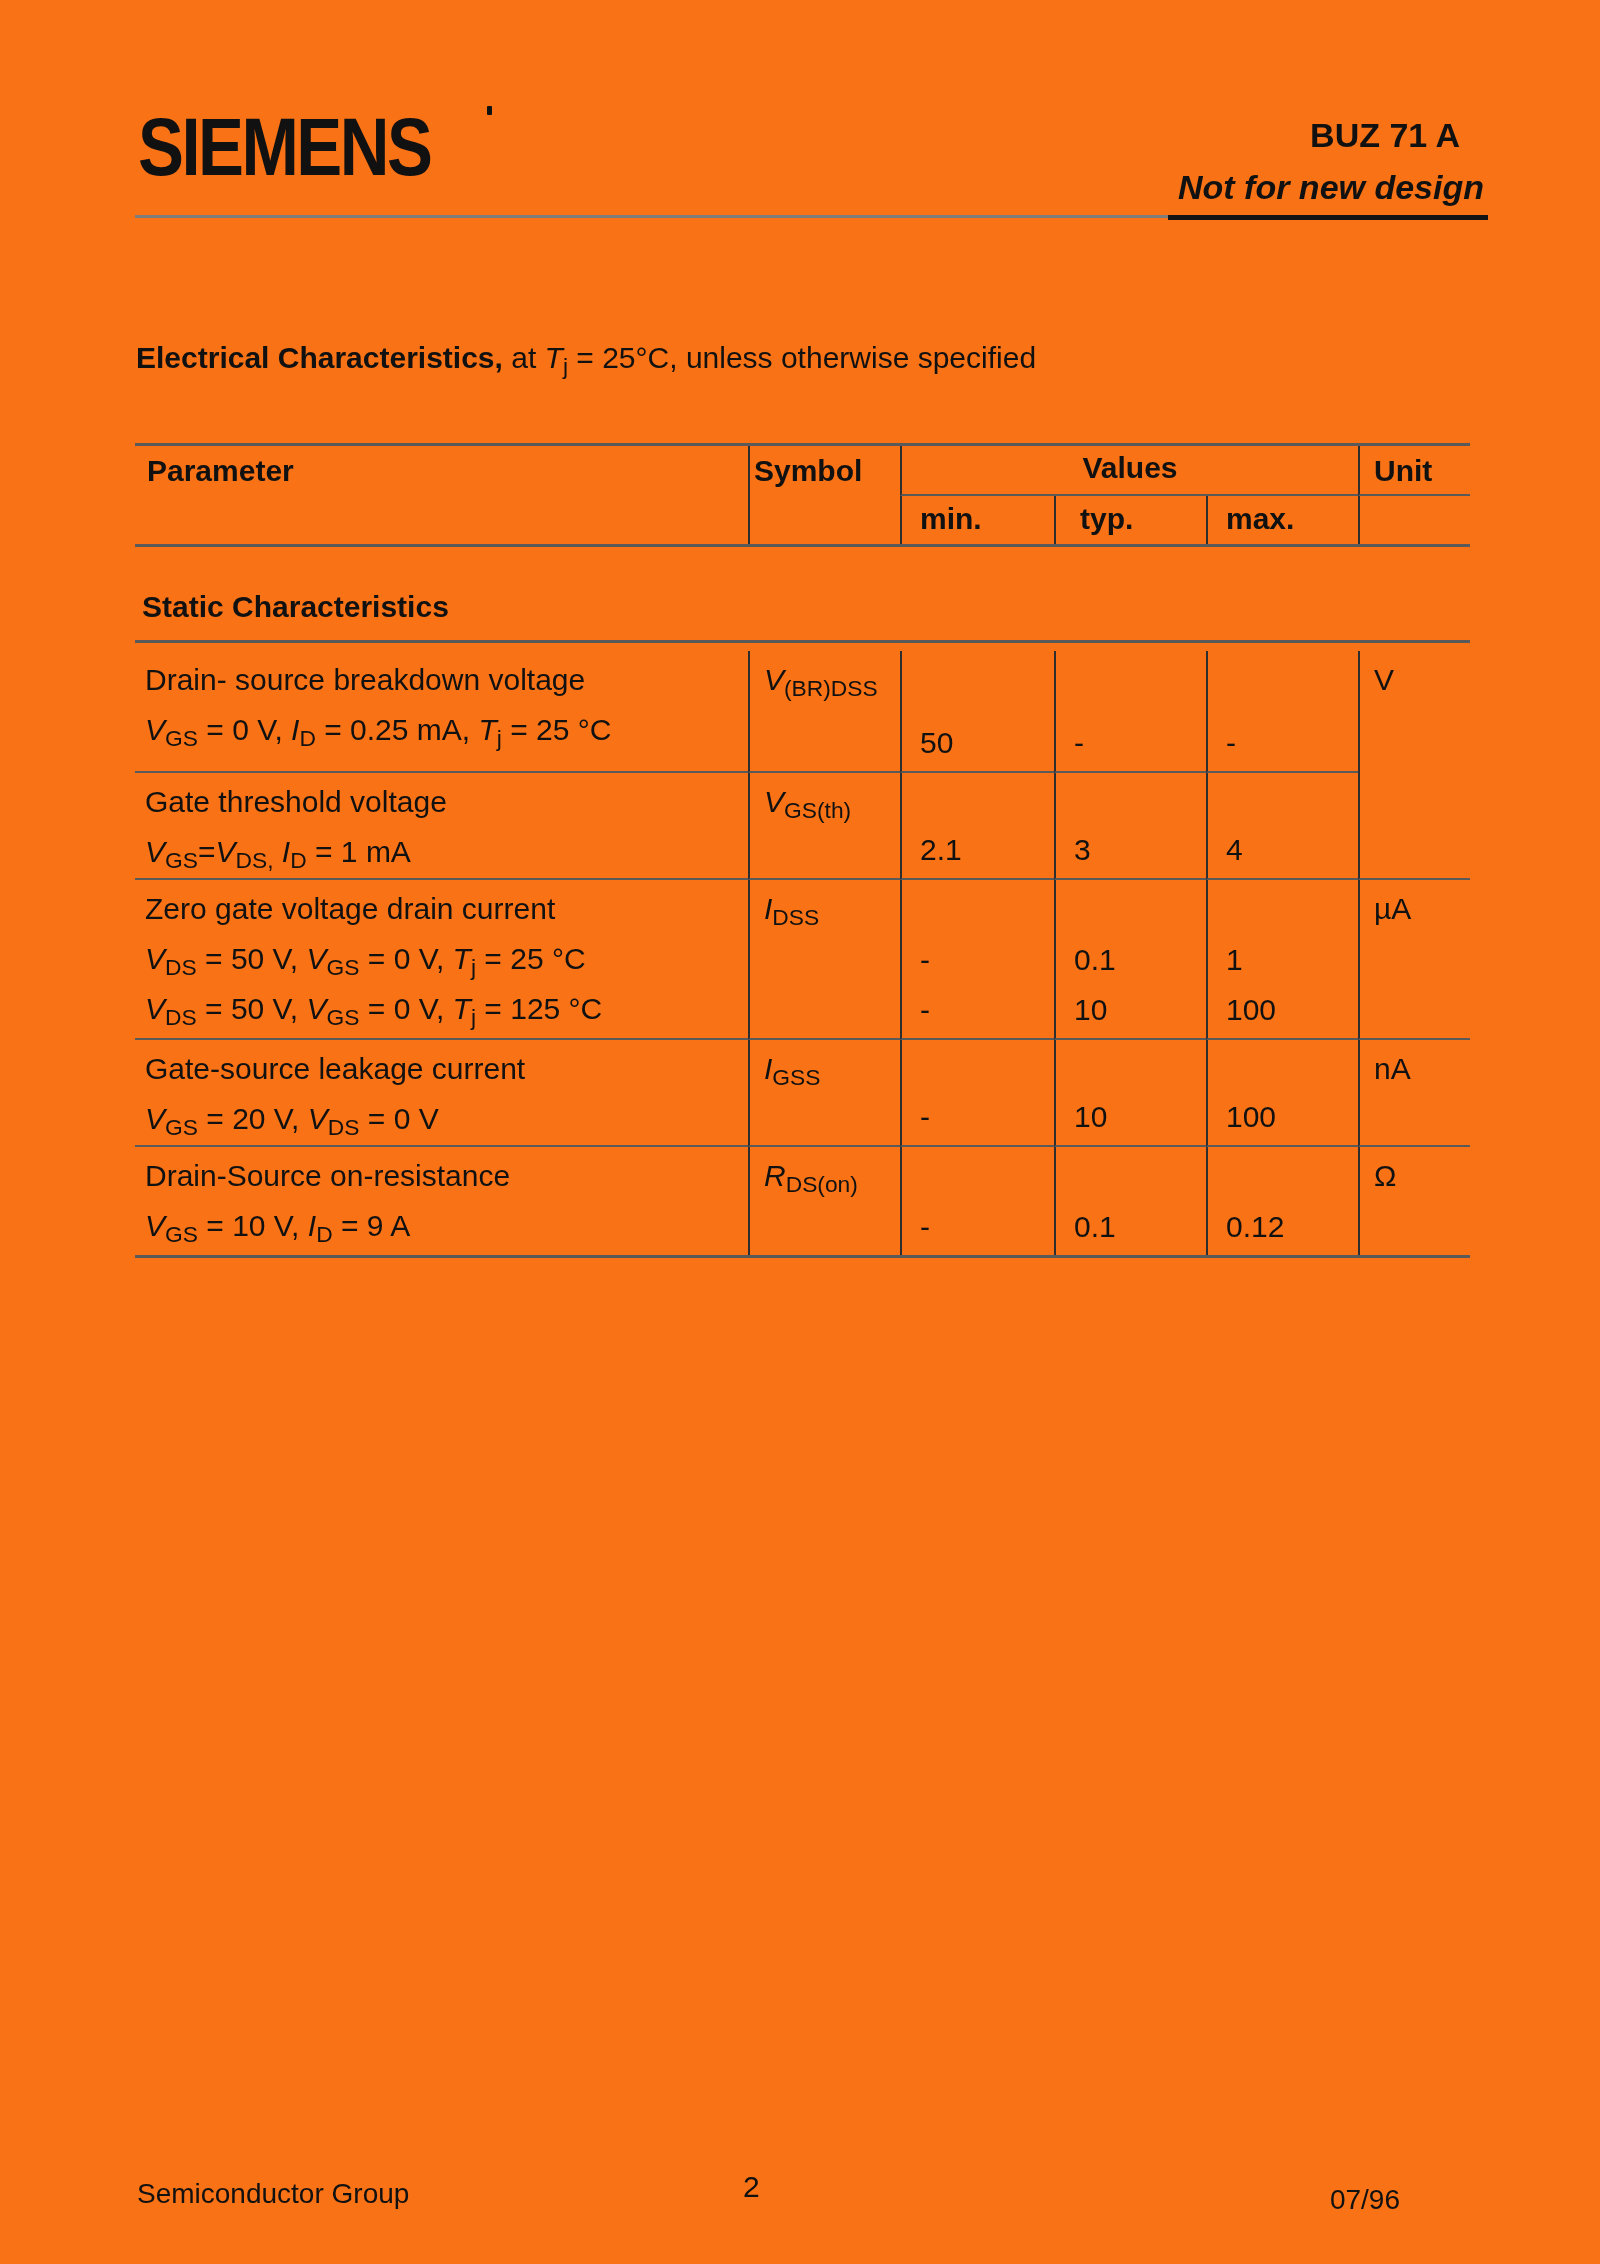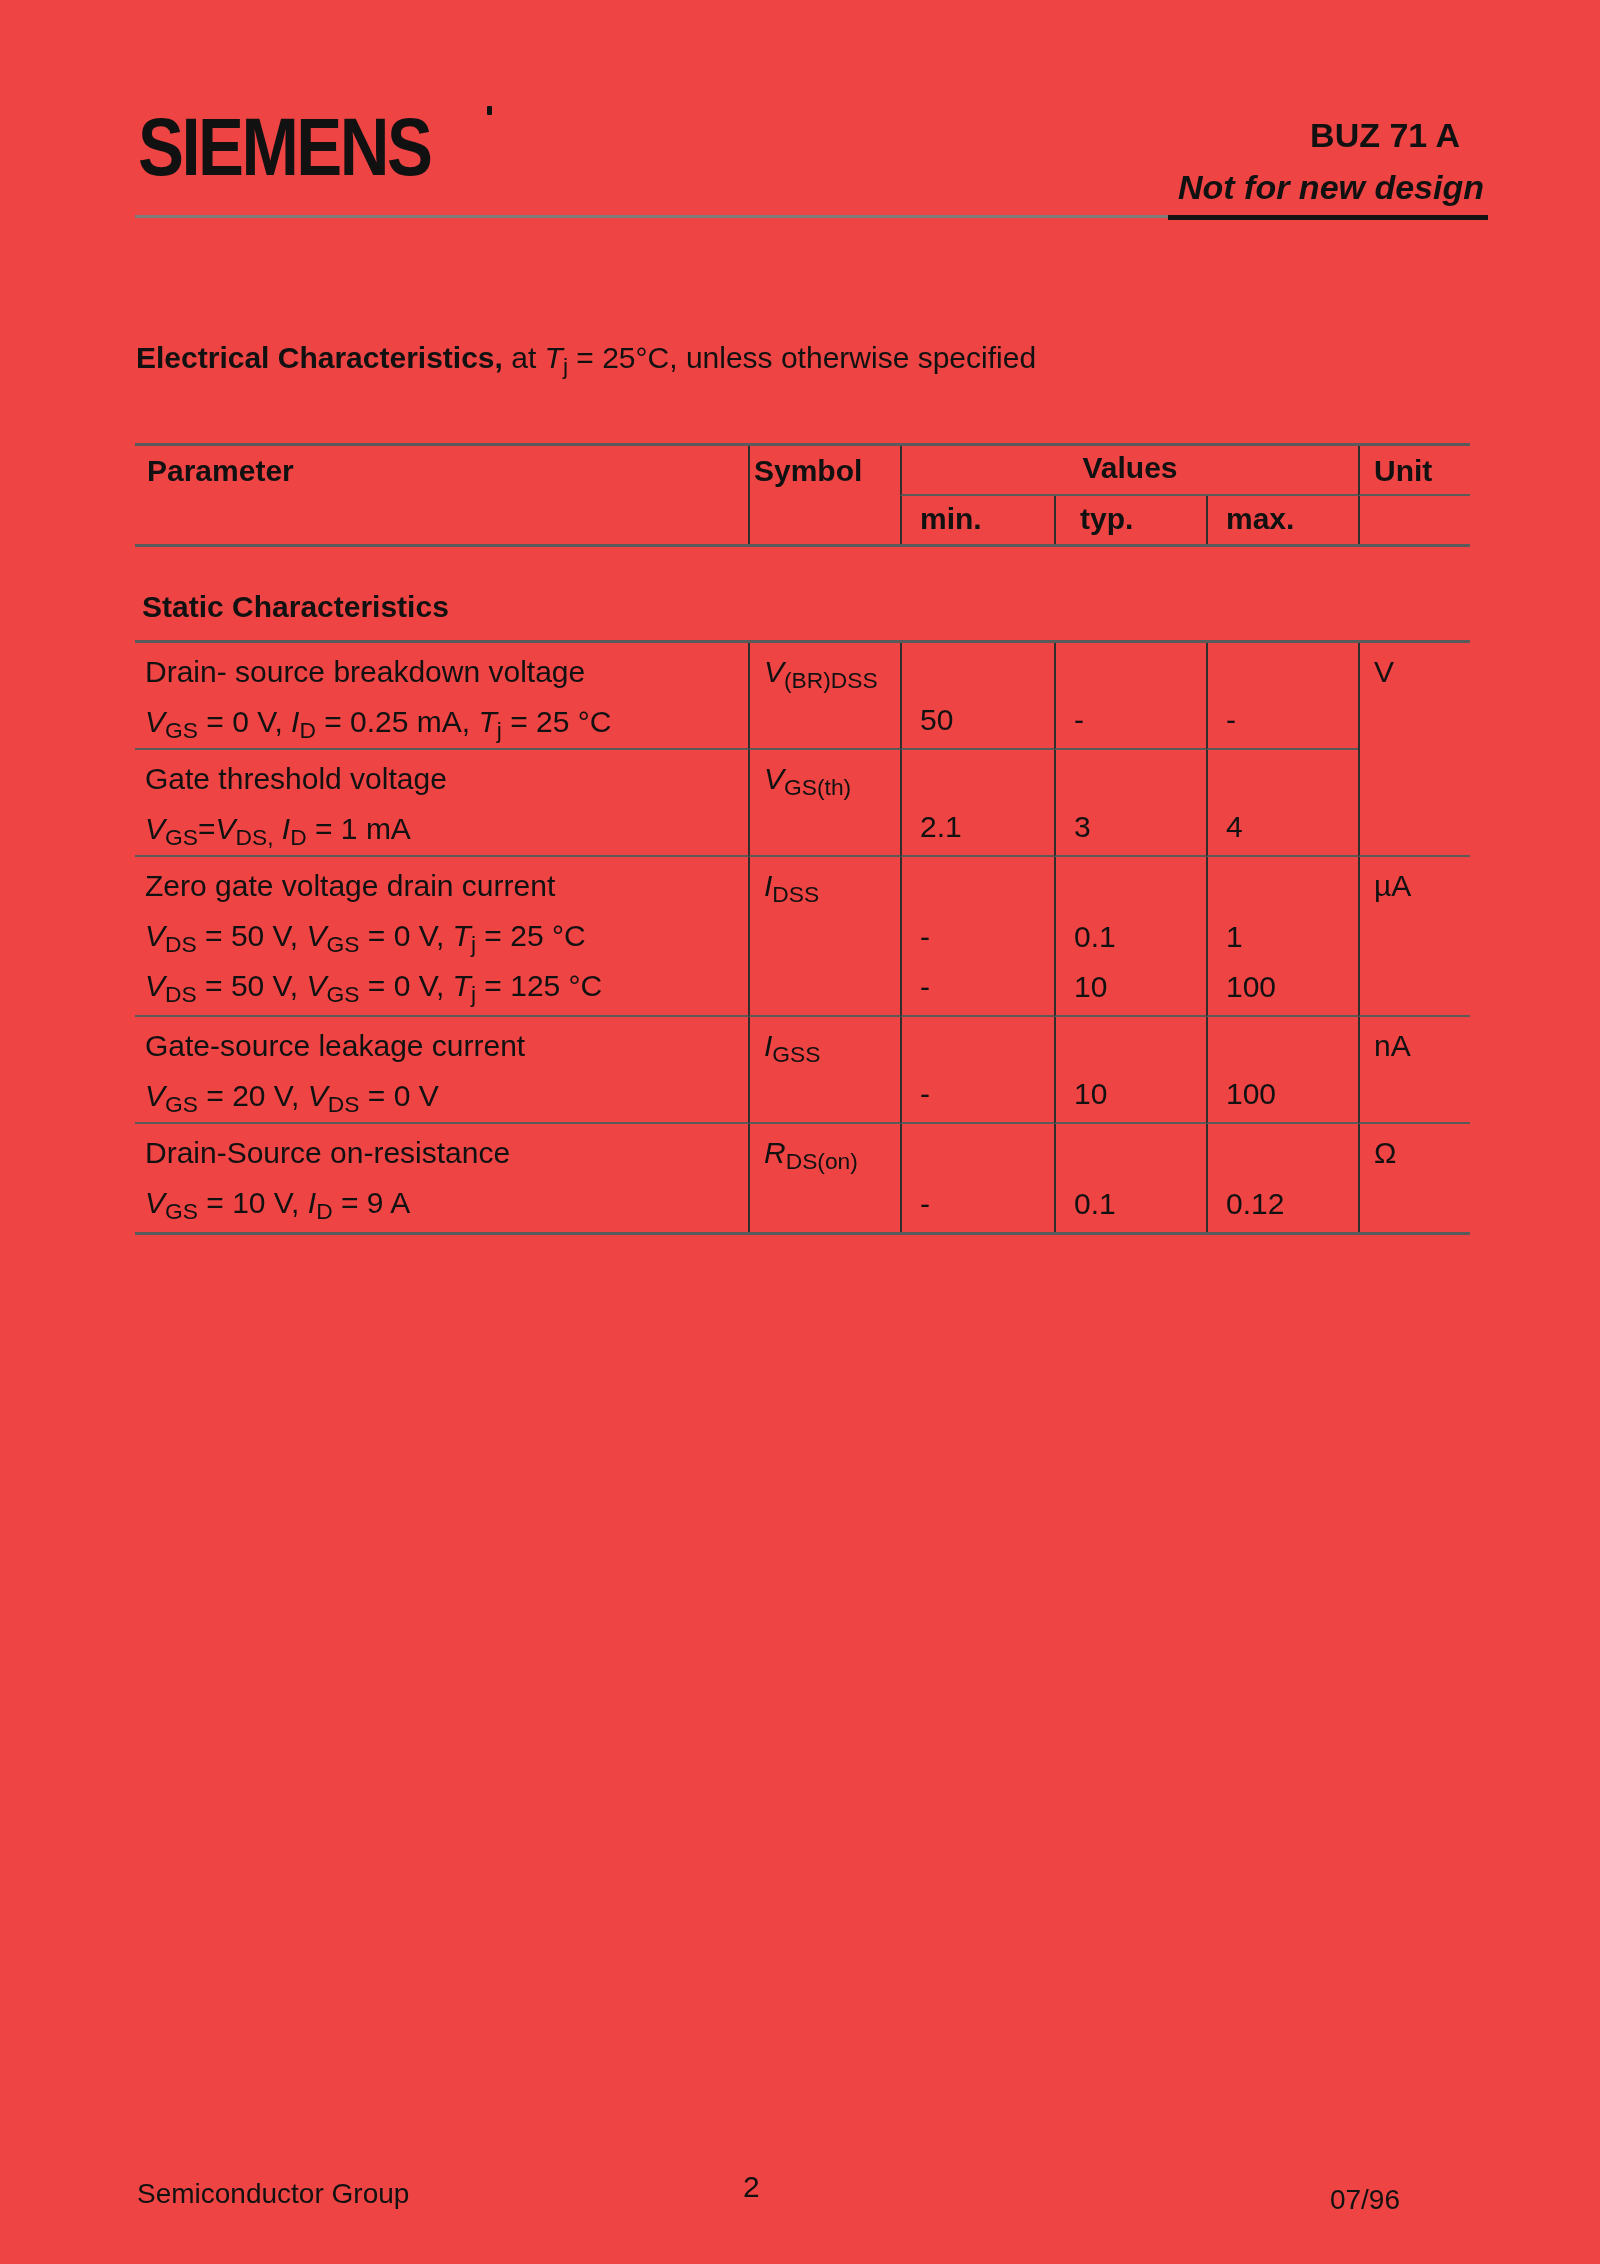--- a/index.html
+++ b/index.html
@@ -1,18 +1,18 @@
 <!DOCTYPE html>
 <html><head>
 <meta charset="utf-8">
 <style>
   html,body { margin:0; padding:0; background:#e8e8e8; }
   .page {
     position:relative; width:1600px; height:2264px; margin:0 auto;
-    background:#ef4444; outline:1px solid #cfcfcf;
+    background:#f97316; outline:1px solid #cfcfcf;
     font-family:"Liberation Sans", sans-serif; color:#111;
     overflow:hidden;
   }
   
   .logo {
     position:absolute; left:138px; top:100px;
     font-size:82px; font-weight:bold; letter-spacing:-3px;
     transform:scaleX(0.84); transform-origin:left top; white-space:nowrap;
   }
   .tm-mark {
@@ -113,21 +113,21 @@
     <div class="th th-unit">Unit</div>
     <div class="th th-min">min.</div>
     <div class="th th-typ">typ.</div>
     <div class="th th-max">max.</div>
     <div class="th th-unit-b"></div>
   </div>
 
   <div class="section-heading">Static Characteristics</div>
 
   <div class="tbody" id="table-body">
-      <div class="trow grid-cols" style="height: 107px;">
+      <div class="trow grid-cols" style="height: 122px; margin-top: 8px;">
         <div class="cell param">
           <div class="ln pname">Drain- source breakdown voltage</div>
           <div class="ln cond"><span class="var">V</span><span class="sub">GS</span><span> = 0 V, </span><span class="var">I</span><span class="sub">D</span><span> = 0.25 mA, </span><span class="var">T</span><span class="sub">j</span><span> = 25 °C</span></div>
         </div>
         <div class="cell symbol">
           <div class="ln"><span class="var">V</span><span class="sub">(BR)DSS</span></div>
         </div>
         <div class="cell val">
           <div class="ln">50</div>
         </div>

